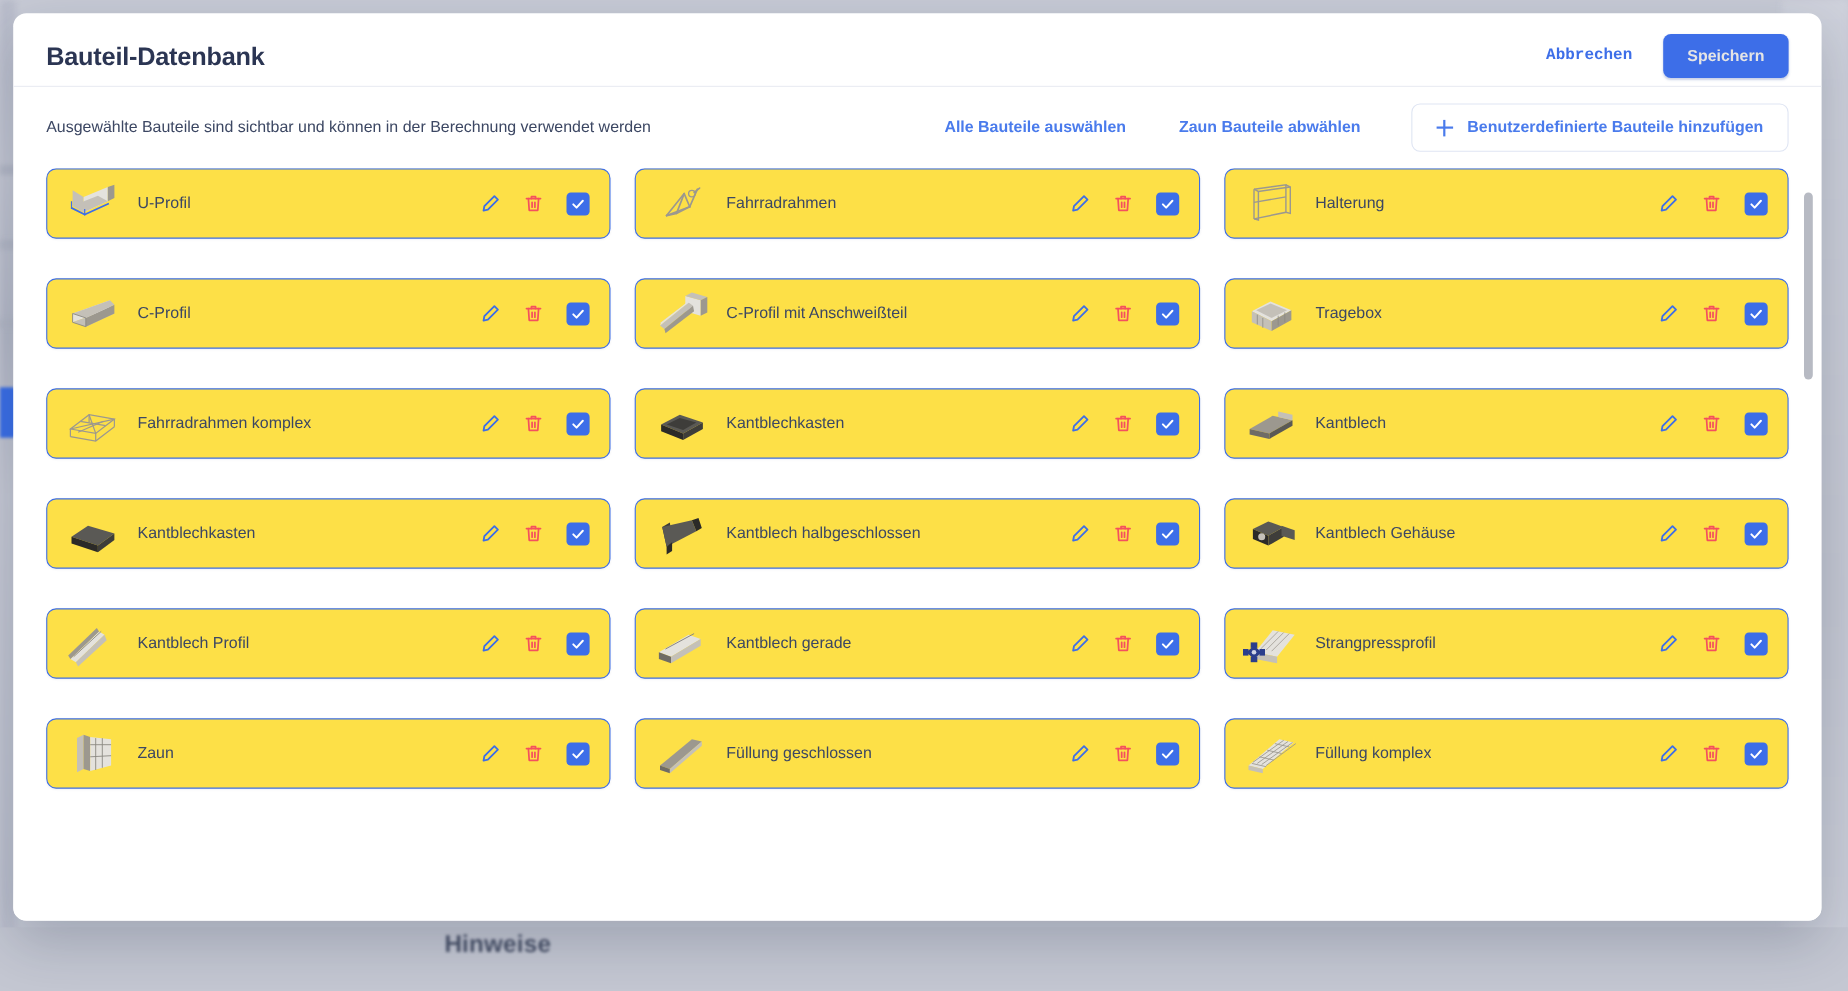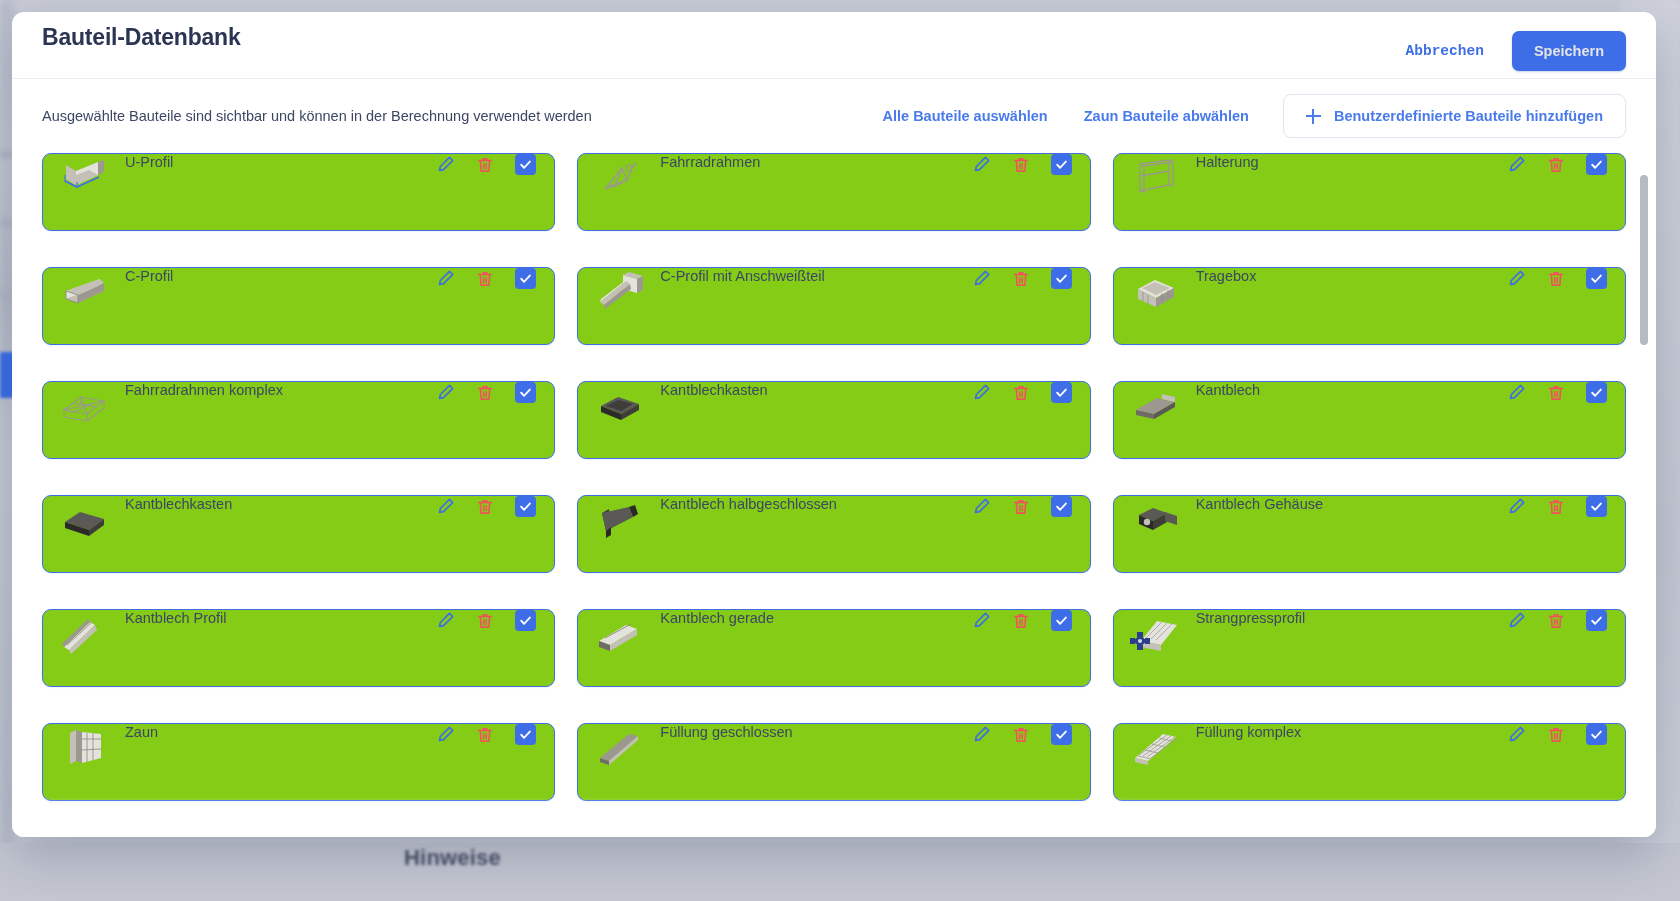--- a/index.html
+++ b/index.html
@@ -88,20 +88,21 @@
     display: flex;
     flex-direction: column;
   }
 
   
   .modal-header {
     height: 67px;
     flex: 0 0 67px;
     border-bottom: 1px solid #e9ecf2;
     display: flex;
+    align-items: center;
     padding: 12px 30px 0 30px;
   }
   .modal-title {
     font-size: 23px;
     font-weight: 700;
     color: #2b3553;
     letter-spacing: -.2px;
   }
   .header-actions {
     margin-left: auto;
@@ -140,21 +141,21 @@
     padding: 0 30px 0 30px;
   }
   .toolbar-note {
     font-size: 14.5px;
     color: #3c4763;
   }
   .toolbar-right {
     margin-left: auto;
     display: flex;
     align-items: center;
-    gap: 8px;
+    gap: 20px;
   }
   .btn-link {
     font-size: 14.5px;
     font-weight: 700;
     color: #4a7bec;
     background: none;
     border: none;
     padding: 10px 14px;
     cursor: pointer;
     font-family: inherit;
@@ -199,26 +200,26 @@
   }
   .grid {
     display: grid;
     grid-template-columns: repeat(3, 1fr);
     column-gap: 22px;
     row-gap: 36px;
     padding-bottom: 30px;
   }
 
   .part-card {
-    height: 78px;
+    height: 64px;
     border: 1.6px solid #3d6ee8;
     border-radius: 9px;
-    background: #84cc16;
+    background: #fde047;
     display: flex;
-    align-items: flex-start;
+    align-items: center;
     padding: 0 18px 0 14px;
     box-shadow: 0 1px 2px rgba(25,40,90,.05);
     cursor: pointer;
   }
   .thumb {
     flex: 0 0 54px;
     width: 54px; height: 46px;
     display: flex;
     align-items: center;
     justify-content: center;

